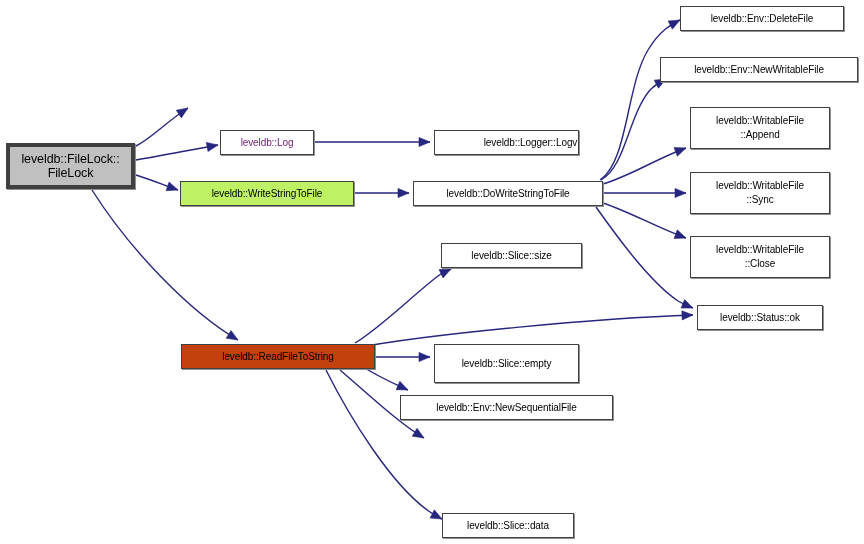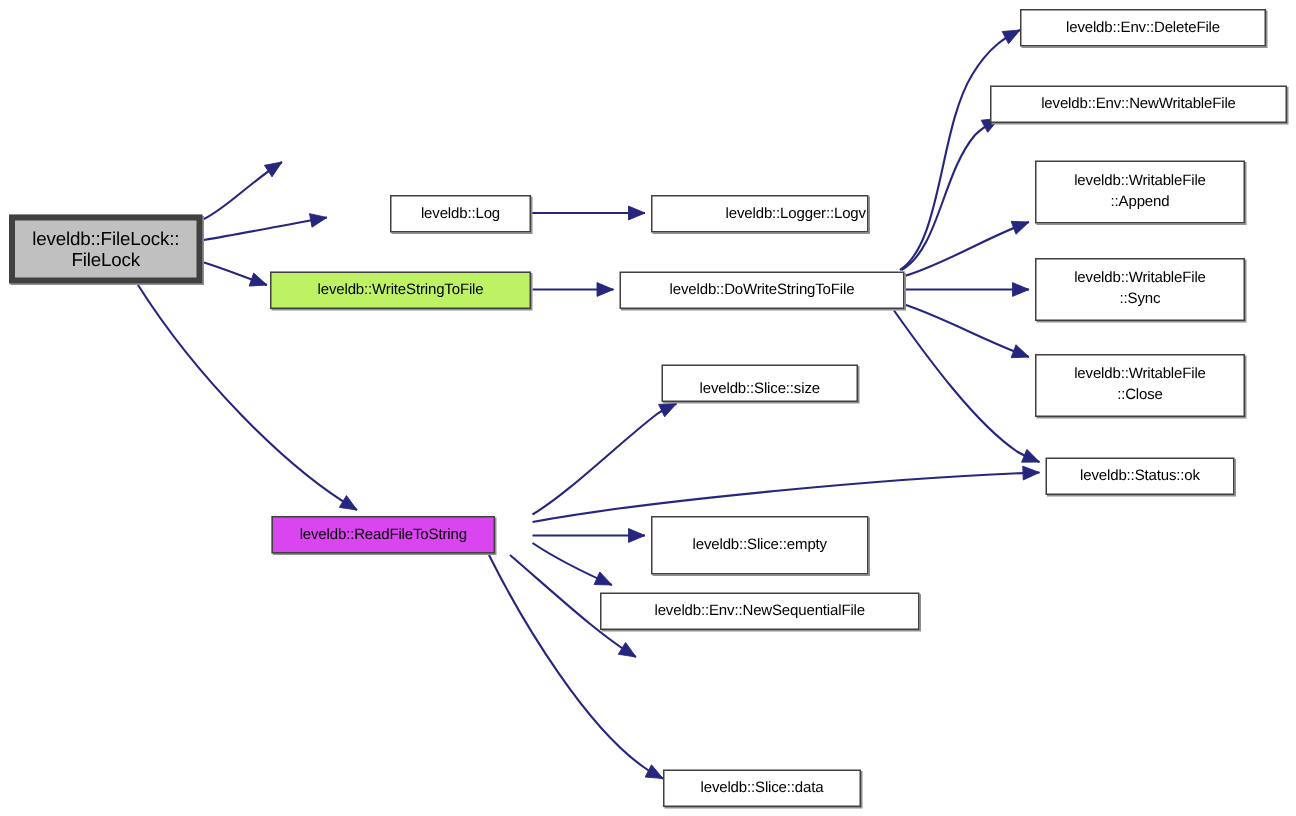--- a/index.html
+++ b/index.html
@@ -95,31 +95,31 @@
       <polygon points="430,357 419,361.6 419,352.4" class="edge-head" fill="#26267f"></polygon>
       <path d="M 355,362 C 370,372 390,382 408,390" class="edge-path" stroke="#26267f"></path>
       <polygon points="408,390 396.08142531607024,389.6720099032159 399.86298608153487,381.2851273967599" class="edge-head" fill="#26267f"></polygon>
       <path d="M 340,370 C 368,394 400,424 424,438" class="edge-path" stroke="#26267f"></path>
       <polygon points="424,438 412.2196700493229,436.1604820595657 417.03609365008685,428.32198324295524" class="edge-head" fill="#26267f"></polygon>
       <path d="M 326,370 C 350,418 392,486 430,512 434,515 438,517 442,519" class="edge-path" stroke="#26267f"></path>
       <polygon points="442,519 430.11568495865646,518.0392419669366 434.33749788420283,509.865118428496" class="edge-head" fill="#26267f"></polygon>
     </svg>
 <div class="gnode root" style="left: 6px; top: 143px; width: 129px; height: 46px; background: rgb(192, 192, 192); border-color: rgb(64, 64, 64); color: rgb(0, 0, 0);"><span>leveldb::FileLock::
 FileLock</span></div>
-    <div class="gnode" style="left: 220px; top: 130px; width: 94px; height: 25px; background: rgb(255, 255, 255); border-color: rgb(64, 64, 64); color: #000000; margin-left: 40px;"><span>leveldb::Log</span></div>
+    <div class="gnode" style="left: 220px; top: 130px; width: 94px; height: 25px; background: rgb(255, 255, 255); border-color: rgb(64, 64, 64); color: #701a75;"><span>leveldb::Log</span></div>
     <div class="gnode" style="left: 180px; top: 181px; width: 174px; height: 25px; background: #bef264; border-color: rgb(64, 64, 64); color: rgb(0, 0, 0);"><span>leveldb::WriteStringToFile</span></div>
     <div class="gnode" style="left: 434px; top: 130px; width: 145px; height: 25px; background: rgb(255, 255, 255); border-color: rgb(64, 64, 64); color: rgb(0, 0, 0); padding-left: 48px;"><span>leveldb::Logger::Logv</span></div>
     <div class="gnode" style="left: 413px; top: 181px; width: 190px; height: 25px; background: rgb(255, 255, 255); border-color: rgb(64, 64, 64); color: rgb(0, 0, 0);"><span>leveldb::DoWriteStringToFile</span></div>
     <div class="gnode" style="left: 680px; top: 6px; width: 164px; height: 25px; background: rgb(255, 255, 255); border-color: rgb(64, 64, 64); color: rgb(0, 0, 0);"><span>leveldb::Env::DeleteFile</span></div>
     <div class="gnode" style="left: 660px; top: 57px; width: 198px; height: 25px; background: rgb(255, 255, 255); border-color: rgb(64, 64, 64); color: rgb(0, 0, 0);"><span>leveldb::Env::NewWritableFile</span></div>
     <div class="gnode" style="left: 690px; top: 107px; width: 140px; height: 42px; background: rgb(255, 255, 255); border-color: rgb(64, 64, 64); color: rgb(0, 0, 0);"><span>leveldb::WritableFile
 ::Append</span></div>
     <div class="gnode" style="left: 690px; top: 172px; width: 140px; height: 42px; background: rgb(255, 255, 255); border-color: rgb(64, 64, 64); color: rgb(0, 0, 0);"><span>leveldb::WritableFile
 ::Sync</span></div>
     <div class="gnode" style="left: 690px; top: 236px; width: 140px; height: 42px; background: rgb(255, 255, 255); border-color: rgb(64, 64, 64); color: rgb(0, 0, 0);"><span>leveldb::WritableFile
 ::Close</span></div>
     <div class="gnode" style="left: 697px; top: 305px; width: 126px; height: 25px; background: rgb(255, 255, 255); border-color: rgb(64, 64, 64); color: rgb(0, 0, 0);"><span>leveldb::Status::ok</span></div>
-    <div class="gnode" style="left: 181px; top: 344px; width: 149px; height: 25px; background: #d946ef; border-color: rgb(64, 64, 64); color: rgb(0, 0, 0);"><span>leveldb::ReadFileToString</span></div>
-    <div class="gnode" style="left: 441px; top: 243px; width: 131px; height: 25px; background: rgb(255, 255, 255); border-color: rgb(64, 64, 64); color: rgb(0, 0, 0); align-items: flex-end;"><span>leveldb::Slice::size</span></div>
+    <div class="gnode" style="left: 181px; top: 344px; width: 194px; height: 25px; background: #c2410c; border-color: rgb(64, 64, 64); color: rgb(0, 0, 0);"><span>leveldb::ReadFileToString</span></div>
+    <div class="gnode" style="left: 441px; top: 243px; width: 141px; height: 25px; background: rgb(255, 255, 255); border-color: rgb(64, 64, 64); color: rgb(0, 0, 0);"><span>leveldb::Slice::size</span></div>
     <div class="gnode" style="left: 434px; top: 344px; width: 145px; height: 39px; background: rgb(255, 255, 255); border-color: rgb(64, 64, 64); color: rgb(0, 0, 0);"><span>leveldb::Slice::empty</span></div>
     <div class="gnode" style="left: 400px; top: 395px; width: 213px; height: 25px; background: rgb(255, 255, 255); border-color: rgb(64, 64, 64); color: rgb(0, 0, 0);"><span>leveldb::Env::NewSequentialFile</span></div>
     <div class="gnode" style="left: 442px; top: 513px; width: 132px; height: 25px; background: rgb(255, 255, 255); border-color: rgb(64, 64, 64); color: rgb(0, 0, 0);"><span>leveldb::Slice::data</span></div>
   </div>
 
 </body></html>

